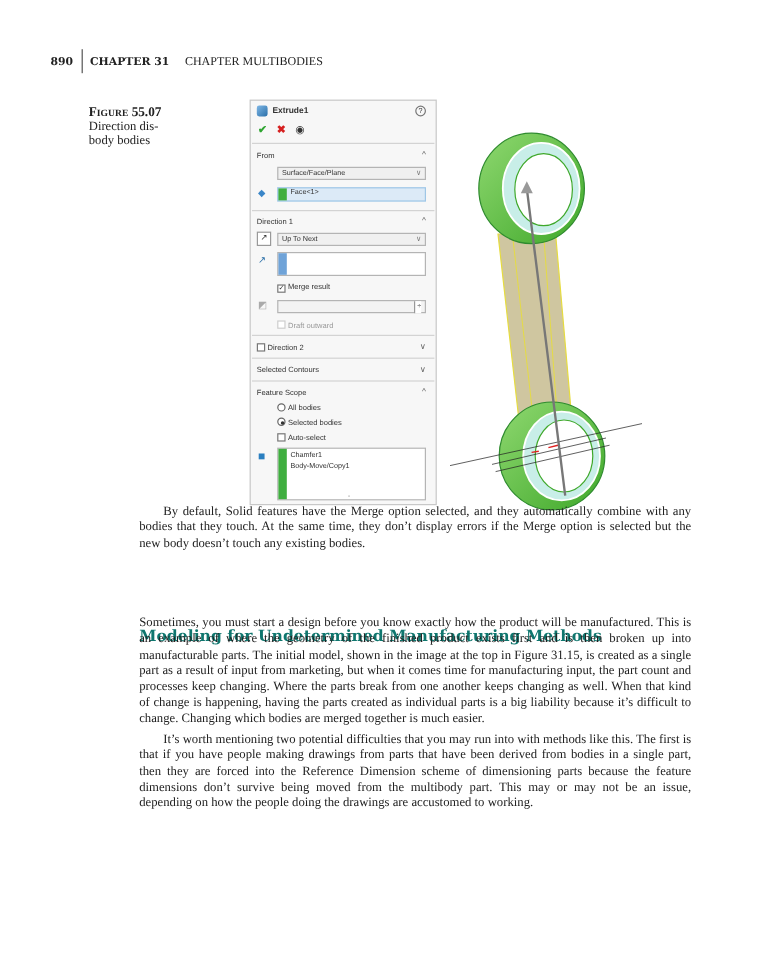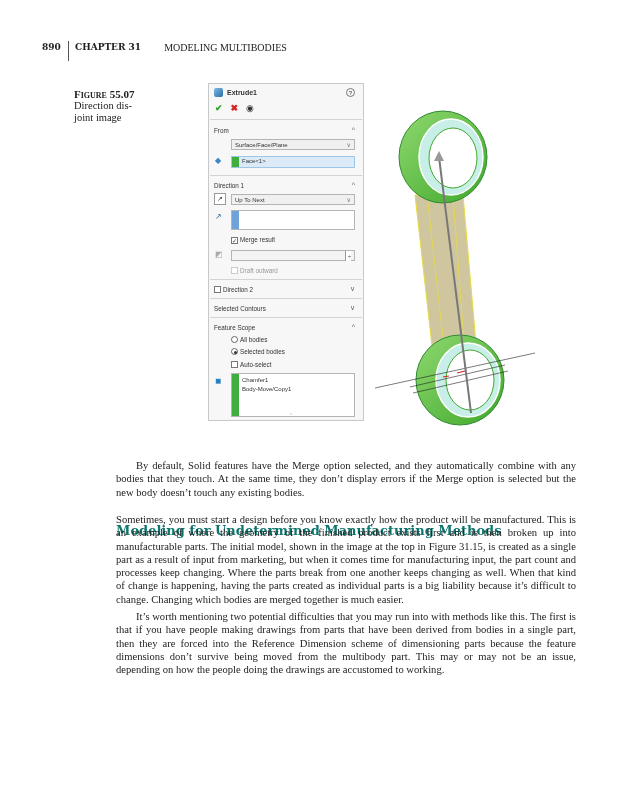--- a/index.html
+++ b/index.html
@@ -1,20 +1,20 @@
 <!DOCTYPE html>
 <html><head>
 <meta charset="utf-8">
 <style>
   * { box-sizing: border-box; margin: 0; padding: 0; }
   body { width: 636px; height: 800px; background: #ffffff; position: relative; overflow: hidden; font-family: "DejaVu Serif", serif; color: #222; }
-  .running-head { position: absolute; top: 37px; left: 42px; display: flex; align-items: center; font-size: 9px; }
+  .running-head { position: absolute; top: 37px; left: 42px; display: flex; align-items: flex-end; font-size: 9px; }
   .running-head .pnum { font-weight: bold; width: 24px; }
   .running-head .rule { width: 1px; height: 20px; background: #555; margin: 0 6px 0 2px; position: relative; top: 4px; }
-  .running-head .chap { font-weight: bold; margin-right: 23px; }
+  .running-head .chap { font-weight: bold; margin-right: 13px; }
   .running-head .title { font-family: "Liberation Serif", serif; font-size: 10px; }
 
   .caption { position: absolute; left: 74px; top: 88px; width: 110px; font-family: "Liberation Serif", serif; font-size: 10.5px; line-height: 12px; }
   .caption .label { font-weight: bold; font-variant: small-caps; font-size: 11px; }
 
   .pm { position: absolute; left: 208px; top: 83px; width: 156px; height: 338px; border: 1px solid #c8c8c8; background: #f7f7f7; font-family: "Liberation Sans", sans-serif; font-size: 6.3px; color: #333; }
   .pm-head { position: absolute; left: 5px; top: 4px; display: flex; align-items: center; gap: 4px; font-size: 7px; font-weight: bold; }
   .cube { width: 9px; height: 9px; background: linear-gradient(135deg,#7fb7e6,#2a6fa8); border-radius: 2px; }
   .help { position: absolute; right: 8px; top: 4px; width: 9px; height: 9px; border: 1px solid #777; border-radius: 50%; font-size: 6px; text-align: center; line-height: 8px; }
   .actions { position: absolute; left: 6px; top: 19px; display: flex; gap: 8px; font-size: 9px; }
@@ -40,27 +40,27 @@
   .body-text.indent { text-indent: 20px; }
   .heading { position: absolute; left: 116px; top: 494px; font-family: "DejaVu Serif", serif; font-weight: bold; font-size: 13px; color: #0f766e; margin-top: 29px; }
 </style>
 </head>
 <body>
 
 <div class="running-head">
   <span class="pnum">890</span>
   <span class="rule"></span>
   <span class="chap">CHAPTER 31</span>
-  <span class="title">MODELING MULTIBODIES</span>
+  <span class="title">CHAPTER MULTIBODIES</span>
 </div>
 
 <div class="caption">
   <div class="label">Figure 55.07</div>
   <div>Direction dis-</div>
-  <div>joint image</div>
+  <div>body bodies</div>
 </div>
 
 <div class="pm">
   <div class="pm-head">
     <span class="cube"></span>
     <span>Extrude1</span>
   </div>
   <span class="help">?</span>
   <div class="actions">
     <span class="ok">✔</span>
@@ -166,16 +166,16 @@
     <line x1="45" y1="292" x2="140" y2="270"></line>
     <line x1="48" y1="298" x2="143" y2="276"></line>
   </g>
   <line x1="92" y1="278" x2="100" y2="276" stroke="#e02020" stroke-width="1.2"></line>
   <line x1="78" y1="282" x2="84" y2="281" stroke="#e02020" stroke-width="1.2"></line>
 
   <line x1="106" y1="318" x2="74" y2="62" stroke="#777" stroke-width="2"></line>
   <polygon points="74,56 69,66 79,66" fill="#999"></polygon>
 </svg>
 
-<p class="body-text indent" style="top:459px">By default, Solid features have the Merge option selected, and they automatically combine with any bodies that they touch. At the same time, they don’t display errors if the Merge option is selected but the new body doesn’t touch any existing bodies.</p>
+<p class="body-text indent" style="top:420px">By default, Solid features have the Merge option selected, and they automatically combine with any bodies that they touch. At the same time, they don’t display errors if the Merge option is selected but the new body doesn’t touch any existing bodies.</p>
 <h2 class="heading">Modeling for Undetermined Manufacturing Methods</h2>
 <p class="body-text" style="top:513px">Sometimes, you must start a design before you know exactly how the product will be manufactured. This is an example of where the geometry of the finished product exists first and is then broken up into manufacturable parts. The initial model, shown in the image at the top in Figure 31.15, is created as a single part as a result of input from marketing, but when it comes time for manufacturing input, the part count and processes keep changing. Where the parts break from one another keeps changing as well. When that kind of change is happening, having the parts created as individual parts is a big liability because it’s difficult to change. Changing which bodies are merged together is much easier.</p>
 <p class="body-text indent" style="top:610px">It’s worth mentioning two potential difficulties that you may run into with methods like this. The first is that if you have people making drawings from parts that have been derived from bodies in a single part, then they are forced into the Reference Dimension scheme of dimensioning parts because the feature dimensions don’t survive being moved from the multibody part. This may or may not be an issue, depending on how the people doing the drawings are accustomed to working.</p>
 
 </body></html>

